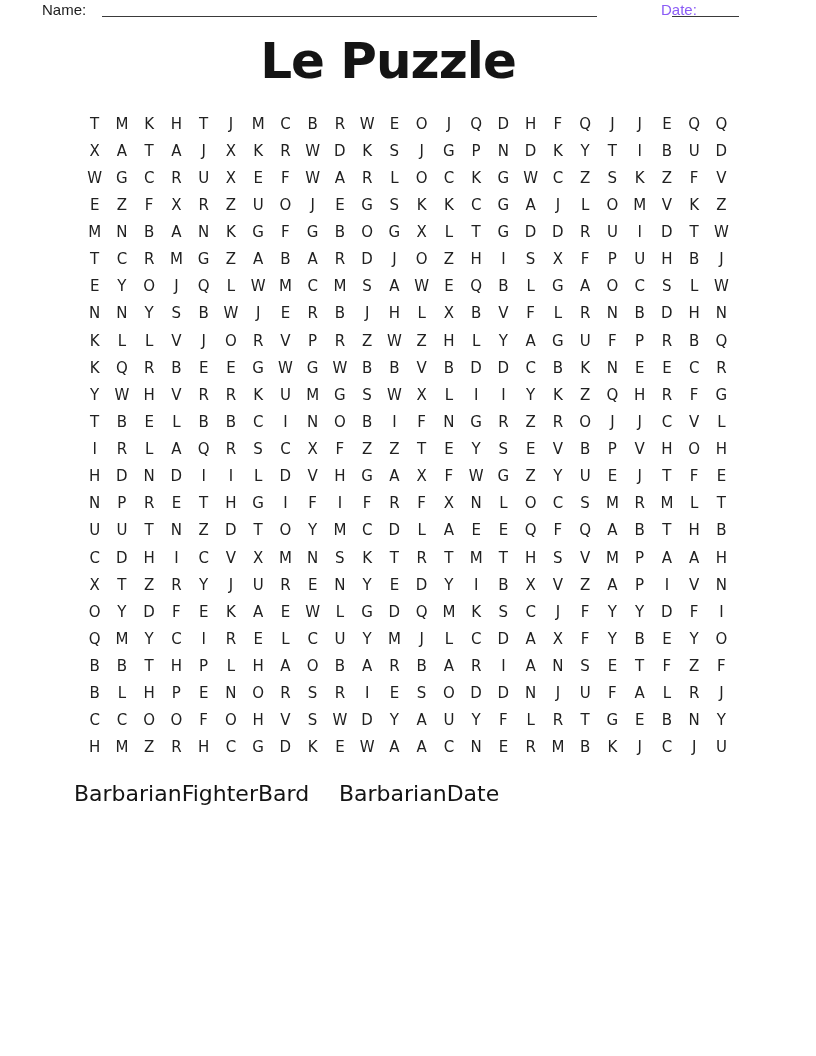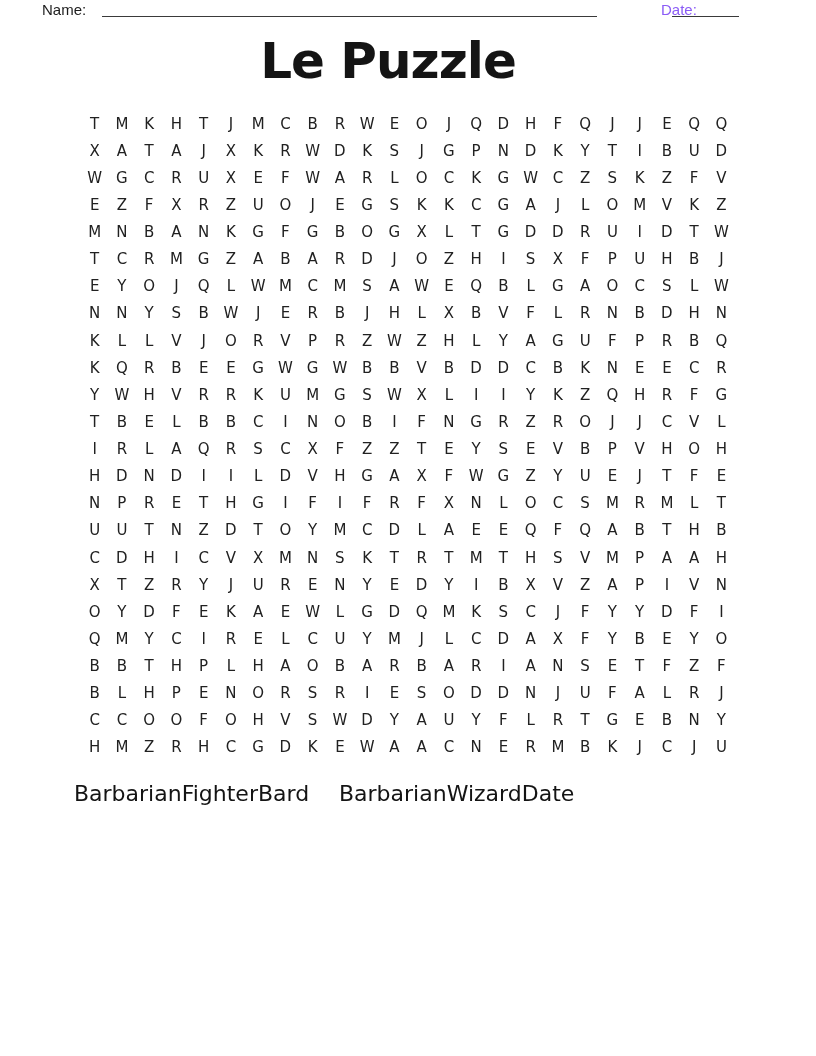--- a/index.html
+++ b/index.html
@@ -660,16 +660,15 @@
   </div>
 
 <div class="word-list">
     <div class="word-col word-col-0">
       <div class="word-item">Barbarian</div>
       <div class="word-item">Fighter</div>
       <div class="word-item">Bard</div>
     </div>
     <div class="word-col word-col-1">
       <div class="word-item">Barbarian</div>
-      <div class="word-item">Wizard</div>
       <div class="word-item">Date</div>
     </div>
   </div>
 
 </body></html>

